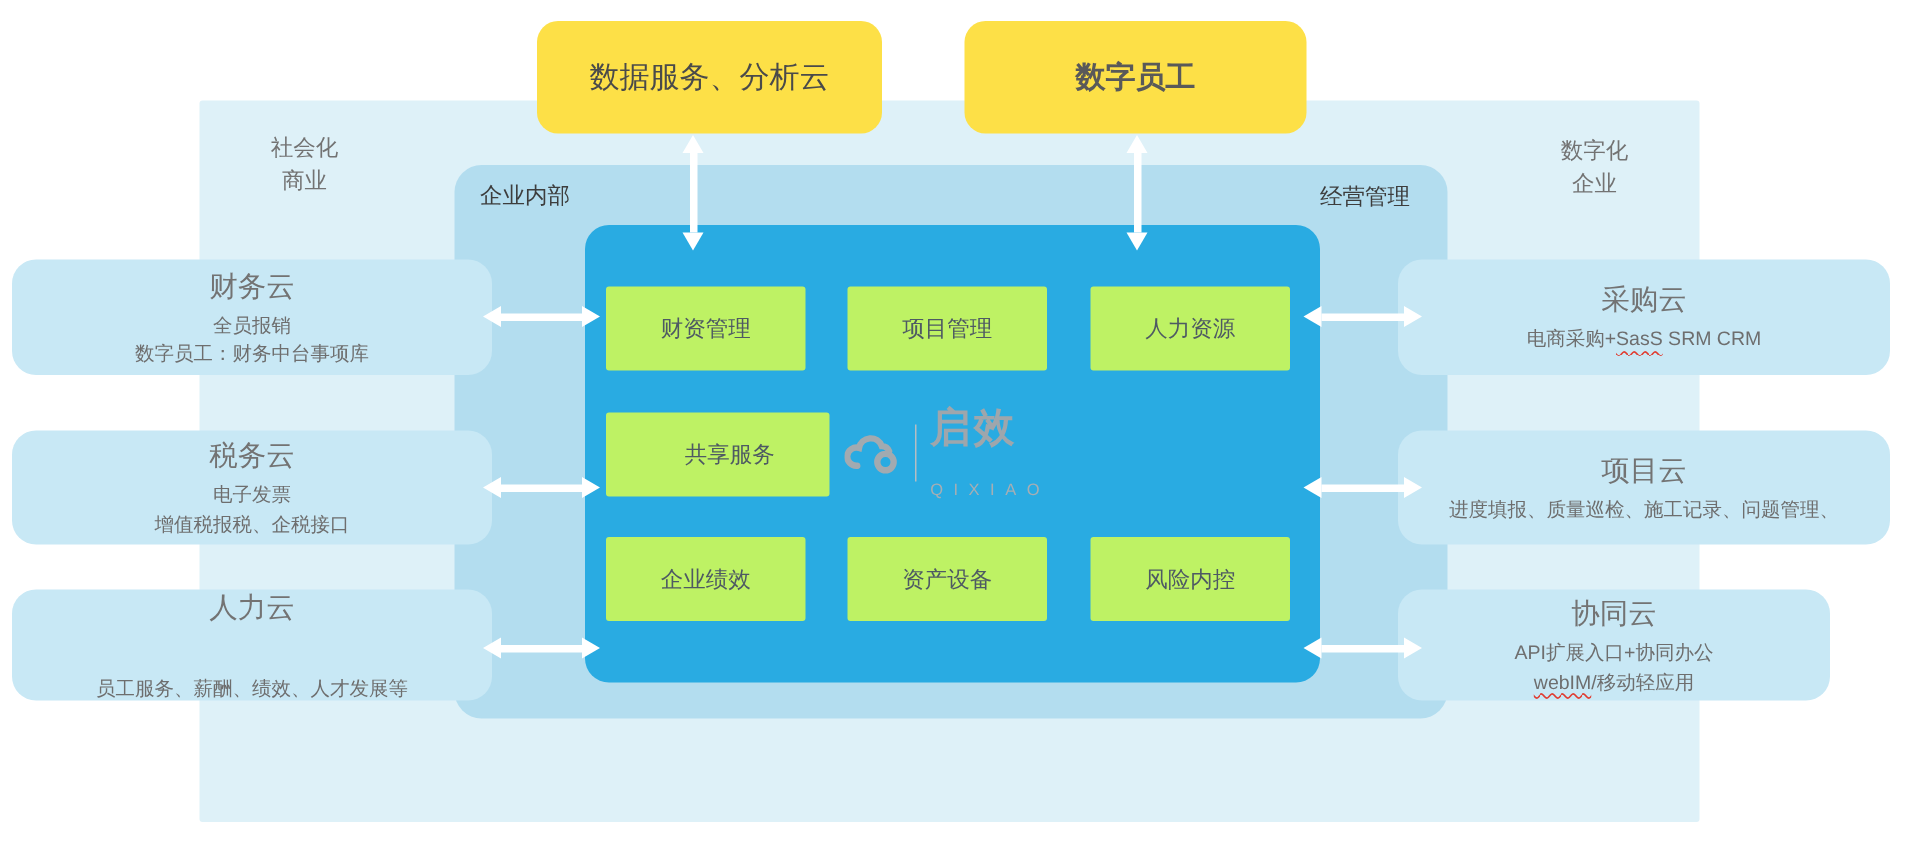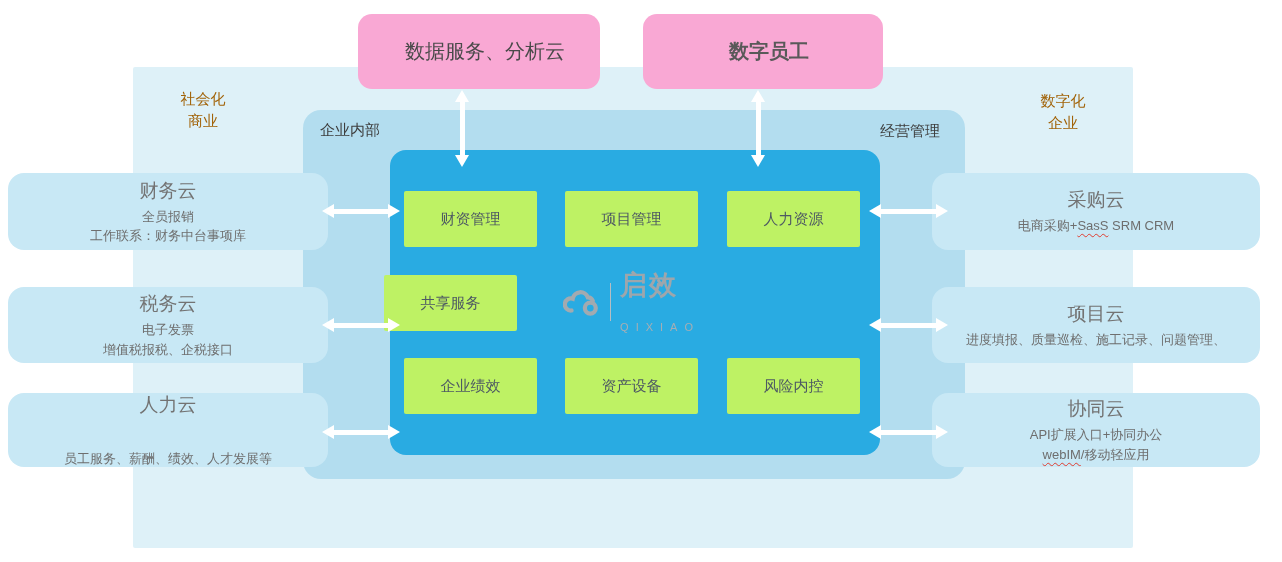--- a/index.html
+++ b/index.html
@@ -5,25 +5,25 @@
   html,body{margin:0;padding:0;background:#ffffff;}
   body{font-family:"Liberation Sans","DejaVu Sans",sans-serif;}
   .stage{position:relative;width:1282px;height:562px;background:#ffffff;overflow:hidden;}
 
   
   .outer-panel{position:absolute;left:133px;top:67px;width:1000px;height:481px;background:#def1f8;border-radius:2px;}
   .inner-panel{position:absolute;left:303px;top:110px;width:662px;height:369px;background:#b3ddef;border-radius:18px;}
   .center-box{position:absolute;left:390px;top:150px;width:490px;height:305px;background:#29abe2;border-radius:16px;}
 
   
-  .corner-label{position:absolute;width:120px;text-align:center;font-size:15px;line-height:1.45;color:#a16207;}
+  .corner-label{position:absolute;width:120px;text-align:center;font-size:15px;line-height:1.45;color:#737373;}
   .panel-label{position:absolute;font-size:15px;color:#3d3d3d;}
 
   
-  .top-box{position:absolute;top:14px;height:75px;background:#f9a8d4;border-radius:14px;display:flex;align-items:center;justify-content:center;font-size:20px;color:#4a4a4a;padding-left:12px;}
+  .top-box{position:absolute;top:14px;height:75px;background:#fde047;border-radius:14px;display:flex;align-items:center;justify-content:center;font-size:20px;color:#4a4a4a;}
   .top-box.bold{font-weight:bold;color:#595959;}
   .side-box{position:absolute;background:#c8e8f5;border-radius:16px;display:flex;flex-direction:column;align-items:center;justify-content:center;text-align:center;padding:4px 10px;box-sizing:border-box;}
   .side-box .title{font-size:19px;color:#737373;margin-bottom:3px;}
   .side-box .line{font-size:13px;color:#6e6e6e;line-height:1.5;}
   .misspell{text-decoration-line:underline;text-decoration-style:wavy;text-decoration-color:#e03c31;text-decoration-thickness:1px;text-underline-offset:3px;}
 
   
   .cell{position:absolute;width:133px;height:56px;background:#bef264;border-radius:2px;display:flex;align-items:center;justify-content:center;font-size:15px;color:#4e5a63;}
 
   
@@ -62,50 +62,50 @@
 
   <div class="panel-label" style="left:320px;top:121px;">企业内部</div>
   <div class="panel-label" style="left:880px;top:122px;">经营管理</div>
 
   <div class="top-box" style="left:358px;width:230px;">数据服务、分析云</div>
   <div class="top-box bold" style="left:643px;width:228px;text-align:center;">数字员工</div>
 
   <div class="side-box" style="left:8px;top:173px;width:320px;height:77px;">
     <div class="title">财务云</div>
     <div class="line">全员报销</div>
-    <div class="line">工作联系：财务中台事项库</div>
+    <div class="line">数字员工：财务中台事项库</div>
   </div>
   <div class="side-box" style="left:8px;top:287px;width:320px;height:76px;">
     <div class="title">税务云</div>
     <div class="line">电子发票</div>
     <div class="line">增值税报税、企税接口</div>
   </div>
   <div class="side-box" style="left:8px;top:393px;width:320px;height:74px;gap:28px;">
     <div class="title">人力云</div>
     <div class="line">员工服务、薪酬、绩效、人才发展等</div>
   </div>
 
   <div class="side-box" style="left:932px;top:173px;width:328px;height:77px;">
     <div class="title">采购云</div>
     <div class="line"><span>电商采购+</span><span class="misspell">SasS</span><span> SRM CRM</span></div>
   </div>
   <div class="side-box" style="left:932px;top:287px;width:328px;height:76px;">
     <div class="title">项目云</div>
     <div class="line">进度填报、质量巡检、施工记录、问题管理、</div>
   </div>
-  <div class="side-box" style="left:932px;top:393px;width:328px;height:74px;">
+  <div class="side-box" style="left:932px;top:393px;width:288px;height:74px;">
     <div class="title">协同云</div>
     <div class="line">API扩展入口+协同办公</div>
     <div class="line"><span class="misspell">webIM</span><span>/移动轻应用</span></div>
   </div>
 
   <div class="cell" style="left:404px;top:191px;">财资管理</div>
   <div class="cell" style="left:565px;top:191px;">项目管理</div>
   <div class="cell" style="left:727px;top:191px;">人力资源</div>
-  <div class="cell" style="left:384px;top:275px;">共享服务</div>
+  <div class="cell" style="left:404px;top:275px;padding-left:16px;">共享服务</div>
   <div class="cell" style="left:404px;top:358px;">企业绩效</div>
   <div class="cell" style="left:565px;top:358px;">资产设备</div>
   <div class="cell" style="left:727px;top:358px;">风险内控</div>
 
   <div class="logo">
     <svg width="52" height="42" viewBox="0 0 62 48">
       <path d="M14,38 a10,10 0 1 1 2,-19.5 a13,13 0 0 1 25,-2 a9,9 0 0 1 8,5.5" fill="none" stroke="#a2aab0" stroke-width="7" stroke-linecap="round"></path>
       <circle cx="45" cy="34" r="9" fill="none" stroke="#a2aab0" stroke-width="7"></circle>
     </svg>
     <div class="logo-divider"></div>

